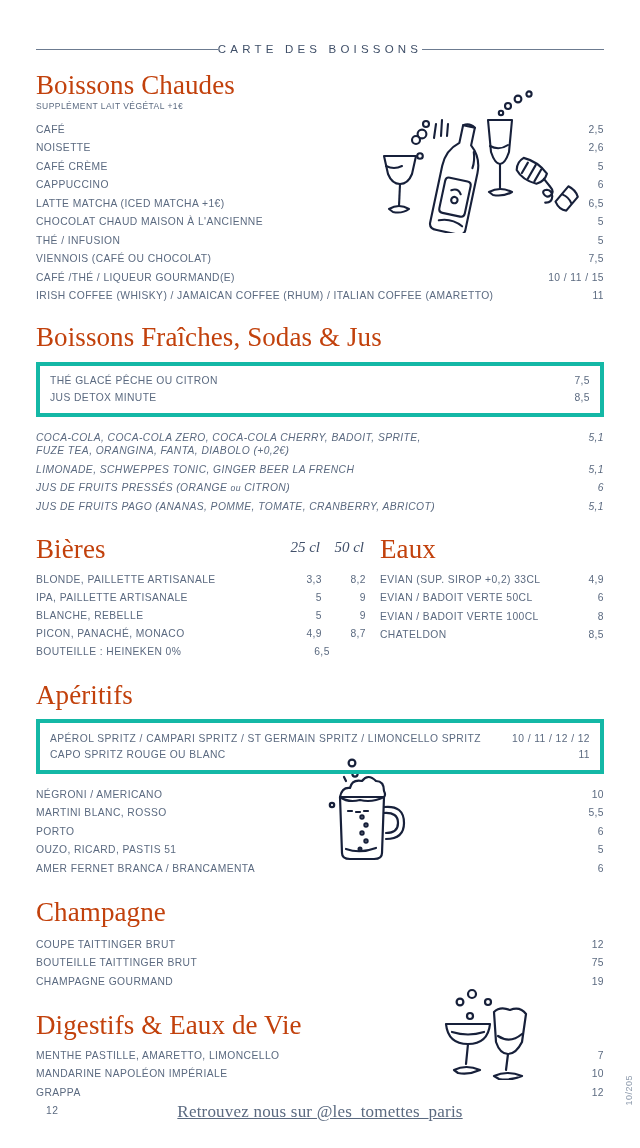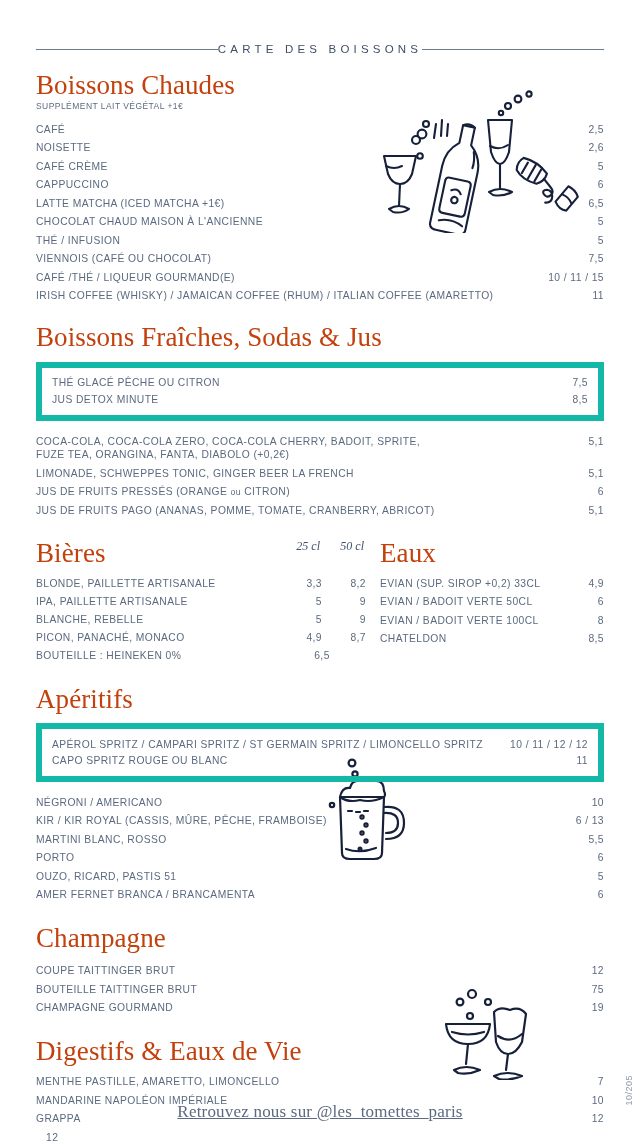--- a/index.html
+++ b/index.html
@@ -79,54 +79,54 @@
   .row .pr {
     flex: 0 0 auto;
     text-align: right;
     white-space: nowrap;
     padding-left: 10px;
   }
   .row .nm .lc { text-transform: lowercase; font-size: 8.6px; }
 
   
   .boxed {
-    border: 6px solid #14b8a6;
+    border: 4px solid #14b8a6;
     padding: 7px 10px 7px 10px;
     margin-top: 10px;
   }
   .boxed .row { padding: 2.6px 0; }
 
   
   #sec-hot { padding-top: 10px; }
   #sec-hot .rows { margin-top: 9px; }
 
   
   #sec-cold { padding-top: 18px; }
-  #sec-cold .loose { margin-top: 11px; }
+  #sec-cold .loose { margin-top: 11px; font-style: italic; }
   .row.two-line { padding: 3px 0; }
   .row.two-line .nm { line-height: 1.28; }
 
   
   .two-col {
     display: flex;
     padding-top: 19px;
   }
   .col-left  { width: 330px; flex: 0 0 330px; }
   .col-right { flex: 1 1 auto; padding-left: 14px; }
 
   .beer-head {
     display: flex;
-    align-items: flex-start;
+    align-items: center;
     justify-content: space-between;
   }
   .beer-units {
     display: flex;
     font-family: "Liberation Serif", serif;
     font-style: italic;
-    font-size: 12px;
+    font-size: 15px;
     color: #41506a;
     padding-bottom: 3px;
     padding-right: 2px;
   }
   .beer-units span { width: 44px; text-align: right; }
   .beer-rows { margin-top: 7px; }
   .beer-row { display: flex; align-items: baseline; font-size: 10.3px;
               letter-spacing: 0.42px; padding: 3.6px 0; color:#5b6a80; }
   .beer-row .nm { flex: 1 1 auto; text-transform: uppercase; }
   .beer-row .p1, .beer-row .p2 { flex: 0 0 44px; text-align: right; }
@@ -426,24 +426,20 @@
           <span class="nm">CAPO SPRITZ ROUGE OU BLANC</span>
           <span class="pr">11</span>
         </div>
     </div>
     <ul class="rows loose">
       <li class="row">
           <span class="nm">NÉGRONI / AMERICANO</span>
           <span class="pr">10</span>
         </li>
       <li class="row">
-          <span class="nm">KIR / KIR ROYAL (CASSIS, MÛRE, PÊCHE, FRAMBOISE)</span>
-          <span class="pr">6 / 13</span>
-        </li>
-      <li class="row">
           <span class="nm">MARTINI BLANC, ROSSO</span>
           <span class="pr">5,5</span>
         </li>
       <li class="row">
           <span class="nm">PORTO</span>
           <span class="pr">6</span>
         </li>
       <li class="row">
           <span class="nm">OUZO, RICARD, PASTIS 51</span>
           <span class="pr">5</span>

